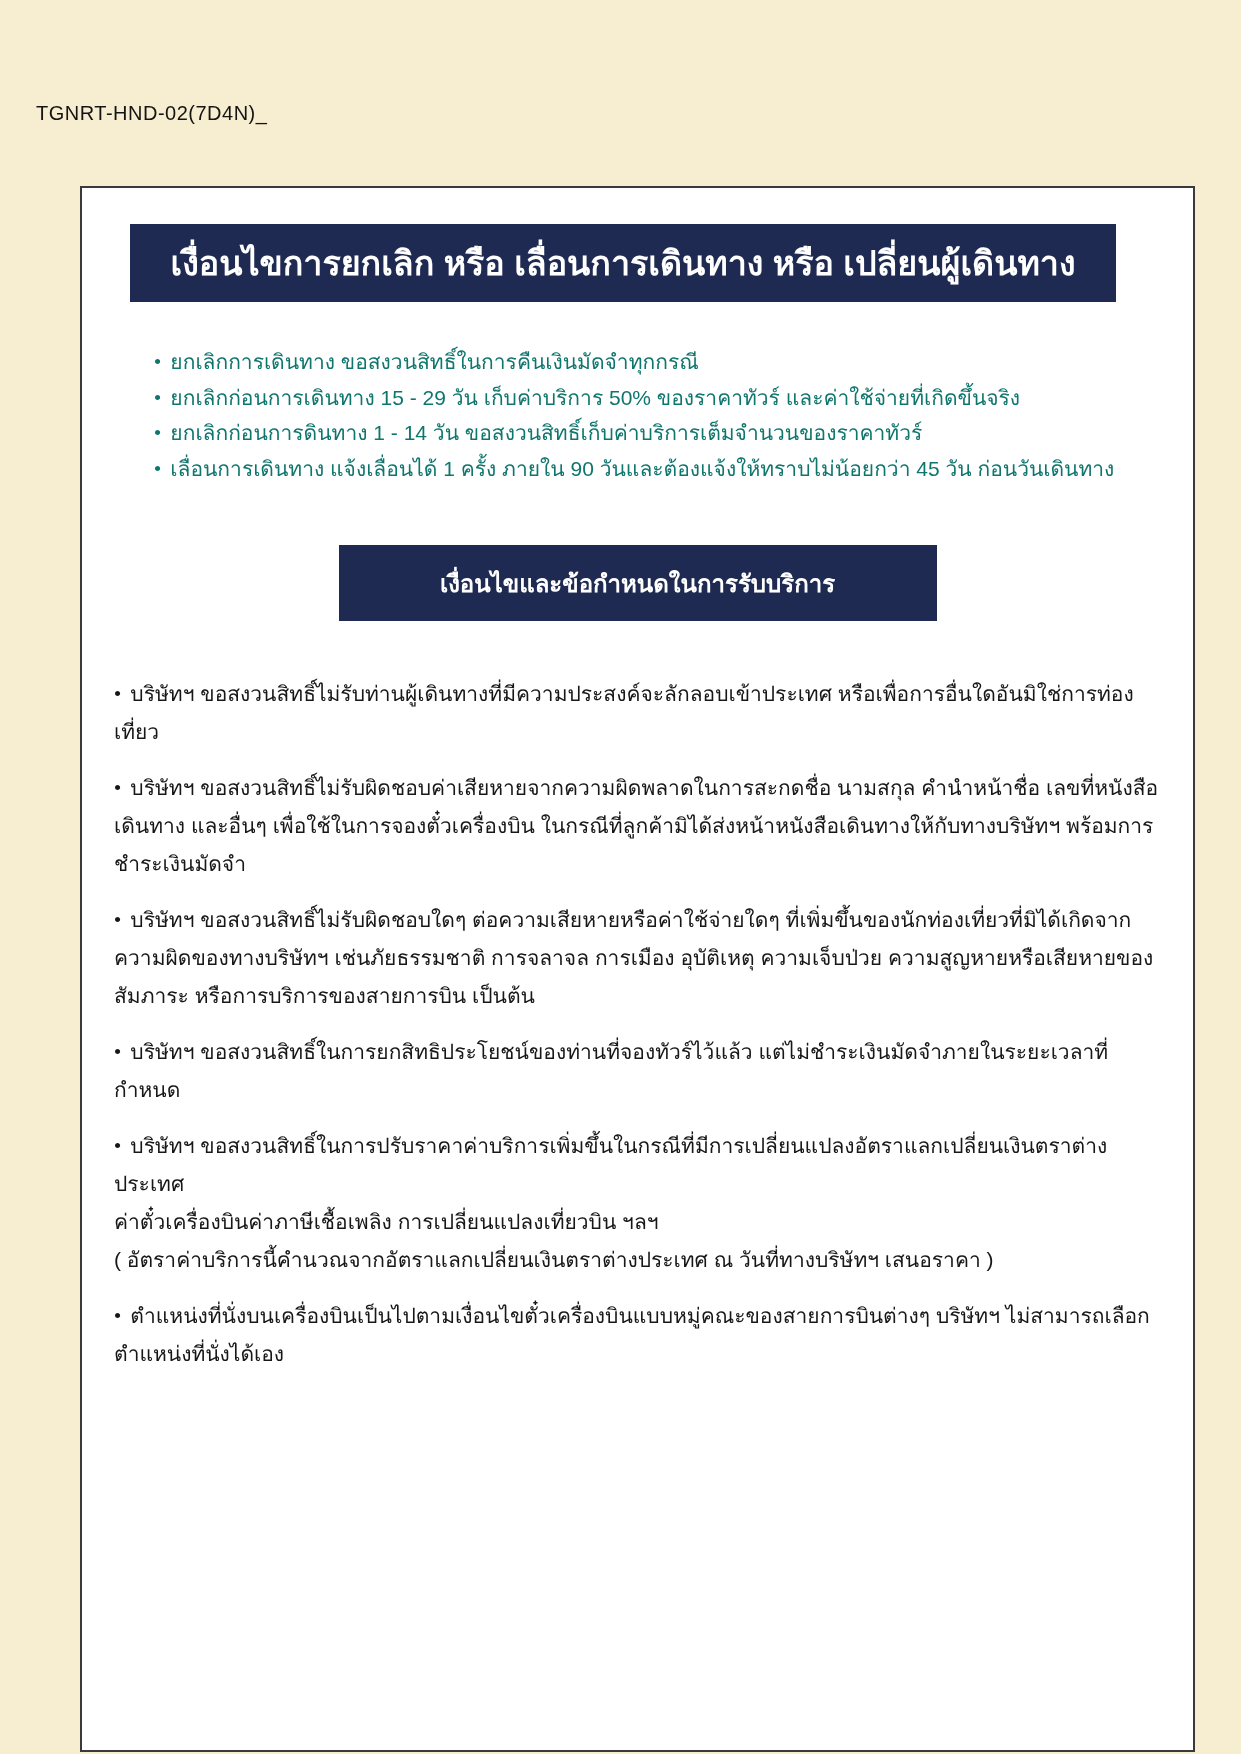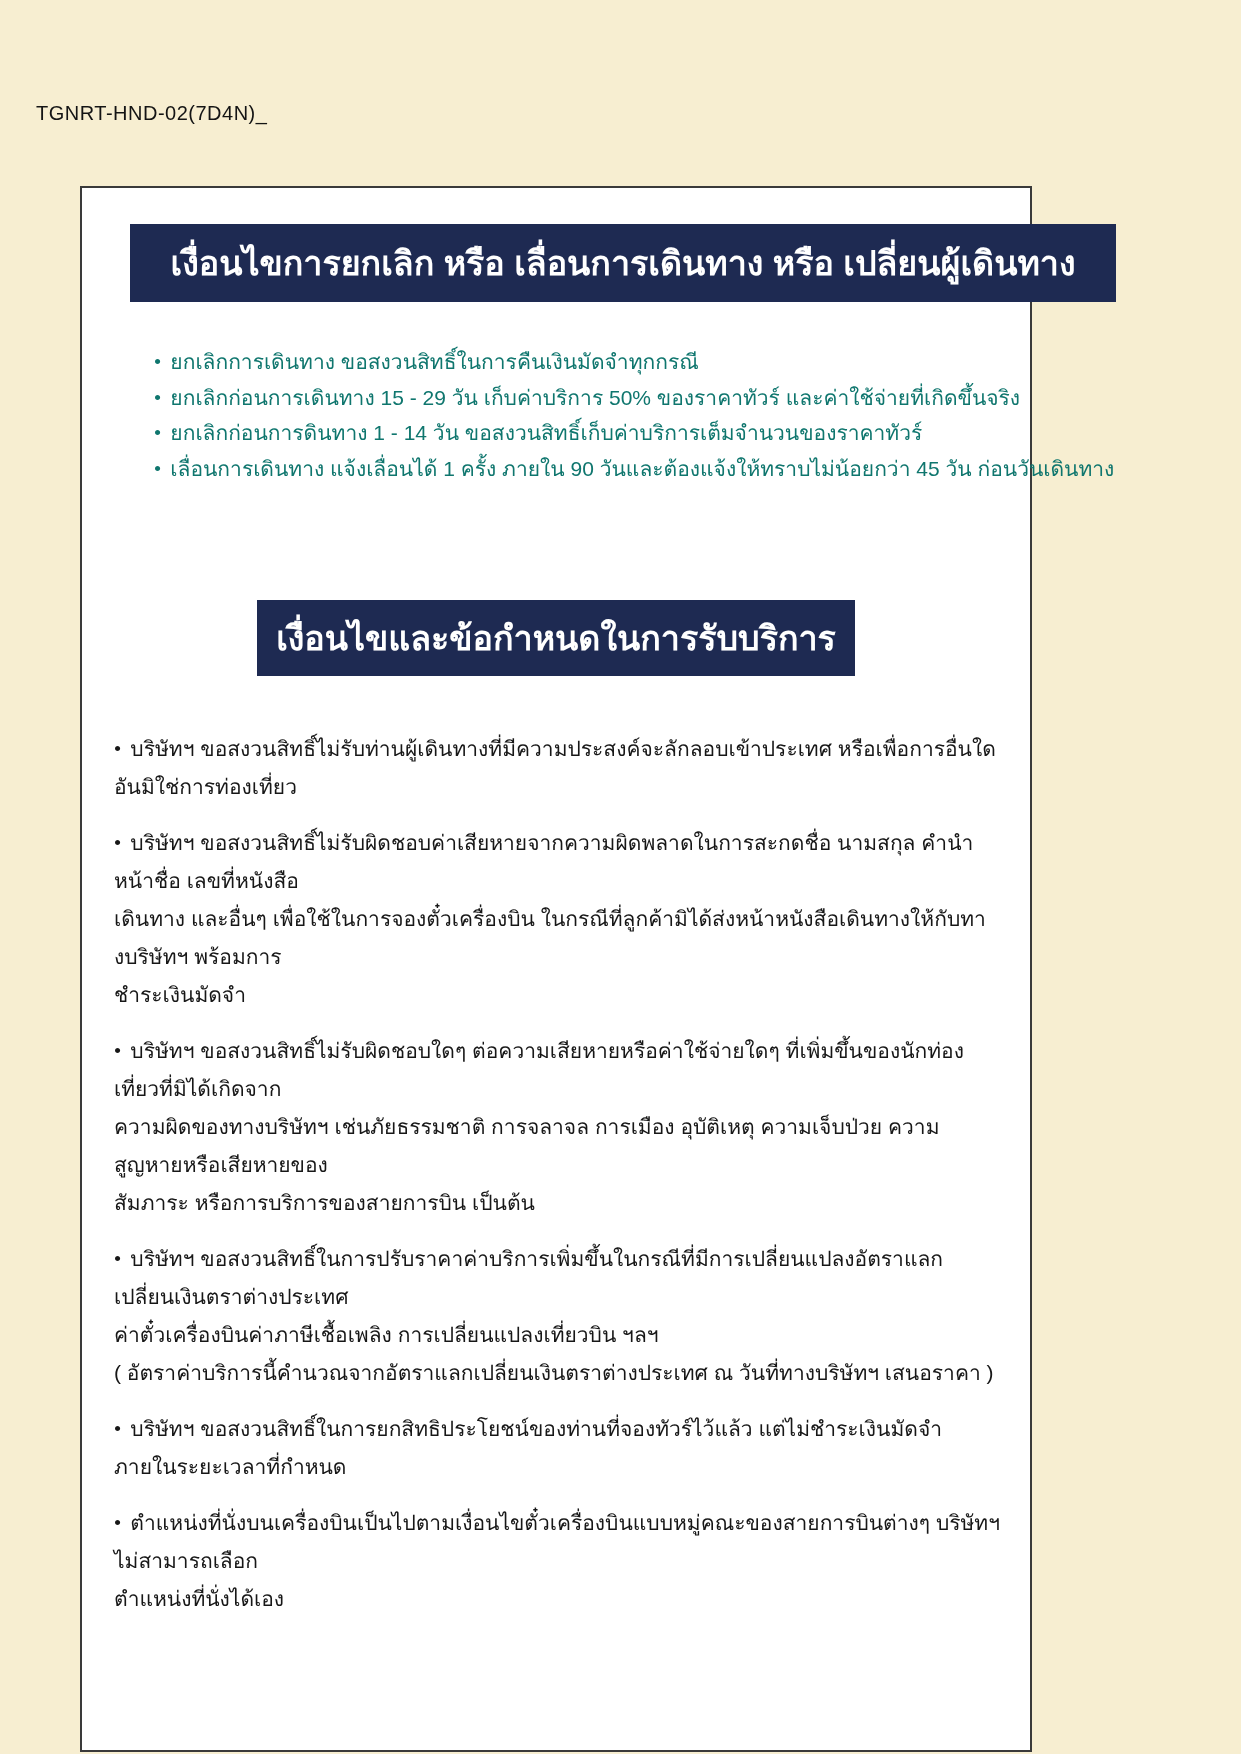--- a/index.html
+++ b/index.html
@@ -10,41 +10,41 @@
     font-family:"Liberation Sans","DejaVu Sans",sans-serif;
     overflow:hidden;
     color:#1b1b1b;
   }
   .doc-code{
     position:absolute;top:102px;left:36px;
     font-size:20px;color:#141414;letter-spacing:.5px;
   }
   .card{
     position:absolute;left:80px;top:186px;
-    width:952px;height:1566px;
+    width:1115px;height:1566px;
     background:#ffffff;
     border:2px solid #3a3a3a;
     box-sizing:border-box;
     display:flex;flex-direction:column;
   }
   .banner{
     background:#1e2a52;color:#ffffff;
     font-weight:700;
     display:flex;align-items:center;justify-content:center;
     text-align:center;
   }
   .banner.first{
     margin:36px 0 0 48px;
     width:986px;height:78px;
     font-size:34px;
   }
   .banner.second{
-    margin:114px auto 0;
+    margin:59px auto 0;
     width:598px;height:76px;
-    font-size:34px;
+    font-size:24px;
   }
   .cancel-list{
     margin:42px 20px 0 72px;
     font-size:21px;
     line-height:35.5px;
     color:#0f766e;
   }
   .cancel-item{white-space:nowrap;}
   .dot{display:inline-block;margin-right:9px;transform:scale(.9);}
   .terms{
@@ -83,23 +83,23 @@
     </div>
 
     <div class="terms">
       <div class="term-para"><span class="dot">•</span><span class="term-text">บริษัทฯ ขอสงวนสิทธิ์ไม่รับท่านผู้เดินทางที่มีความประสงค์จะลักลอบเข้าประเทศ หรือเพื่อการอื่นใดอันมิใช่การท่องเที่ยว</span></div>
       <div class="term-para"><span class="dot">•</span><span class="term-text">บริษัทฯ ขอสงวนสิทธิ์ไม่รับผิดชอบค่าเสียหายจากความผิดพลาดในการสะกดชื่อ นามสกุล คำนำหน้าชื่อ เลขที่หนังสือ
 เดินทาง และอื่นๆ เพื่อใช้ในการจองตั๋วเครื่องบิน ในกรณีที่ลูกค้ามิได้ส่งหน้าหนังสือเดินทางให้กับทางบริษัทฯ พร้อมการ
 ชำระเงินมัดจำ</span></div>
       <div class="term-para"><span class="dot">•</span><span class="term-text">บริษัทฯ ขอสงวนสิทธิ์ไม่รับผิดชอบใดๆ  ต่อความเสียหายหรือค่าใช้จ่ายใดๆ ที่เพิ่มขึ้นของนักท่องเที่ยวที่มิได้เกิดจาก
 ความผิดของทางบริษัทฯ เช่นภัยธรรมชาติ การจลาจล การเมือง อุบัติเหตุ ความเจ็บป่วย ความสูญหายหรือเสียหายของ
 สัมภาระ หรือการบริการของสายการบิน เป็นต้น</span></div>
+      <div class="term-para"><span class="dot">•</span><span class="term-text">บริษัทฯ ขอสงวนสิทธิ์ในการยกสิทธิประโยชน์ของท่านที่จองทัวร์ไว้แล้ว แต่ไม่ชำระเงินมัดจำภายในระยะเวลาที่กำหนด</span></div>
       <div class="term-para"><span class="dot">•</span><span class="term-text">บริษัทฯ ขอสงวนสิทธิ์ในการปรับราคาค่าบริการเพิ่มขึ้นในกรณีที่มีการเปลี่ยนแปลงอัตราแลกเปลี่ยนเงินตราต่างประเทศ
 ค่าตั๋วเครื่องบินค่าภาษีเชื้อเพลิง การเปลี่ยนแปลงเที่ยวบิน ฯลฯ
 ( อัตราค่าบริการนี้คำนวณจากอัตราแลกเปลี่ยนเงินตราต่างประเทศ ณ วันที่ทางบริษัทฯ เสนอราคา )</span></div>
-      <div class="term-para"><span class="dot">•</span><span class="term-text">บริษัทฯ ขอสงวนสิทธิ์ในการยกสิทธิประโยชน์ของท่านที่จองทัวร์ไว้แล้ว แต่ไม่ชำระเงินมัดจำภายในระยะเวลาที่กำหนด</span></div>
       <div class="term-para"><span class="dot">•</span><span class="term-text">ตำแหน่งที่นั่งบนเครื่องบินเป็นไปตามเงื่อนไขตั๋วเครื่องบินแบบหมู่คณะของสายการบินต่างๆ บริษัทฯ ไม่สามารถเลือก
 ตำแหน่งที่นั่งได้เอง</span></div>
 
     </div>
 
   </div>
 </div>
 
 </body></html>

